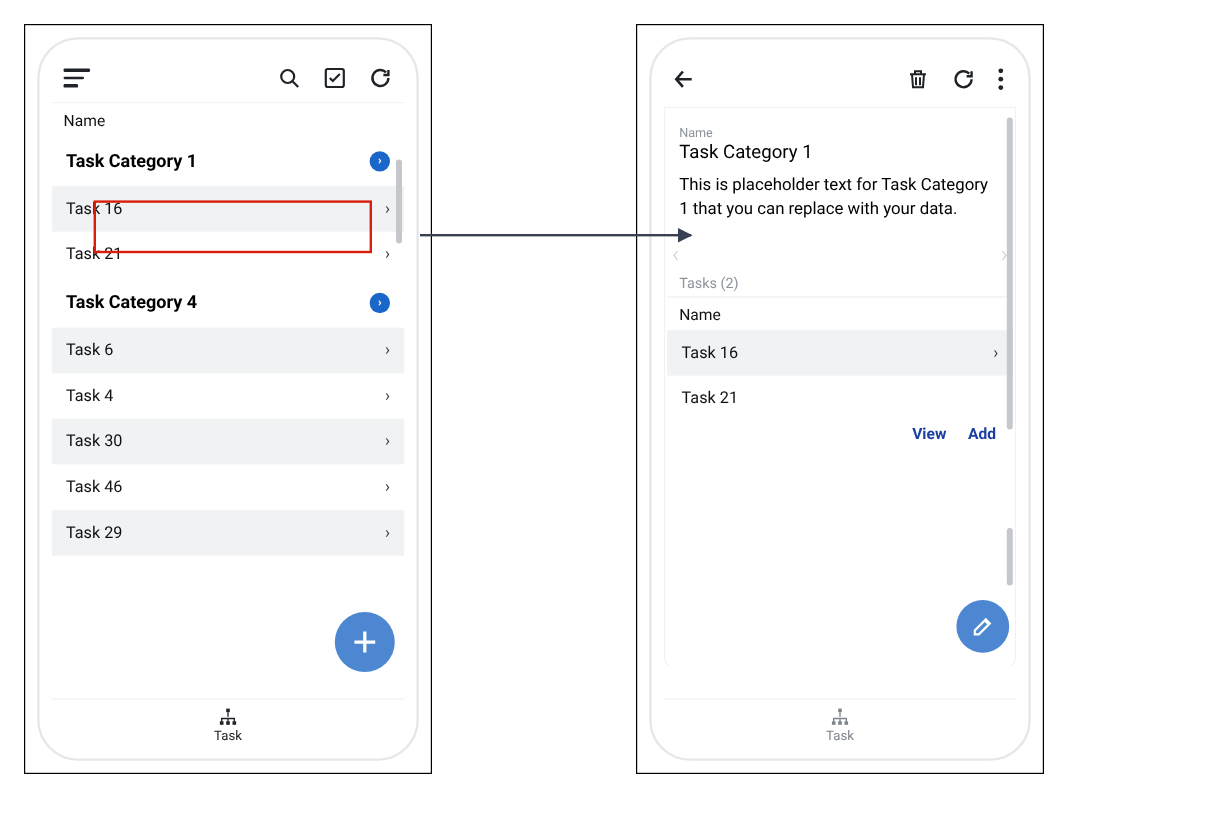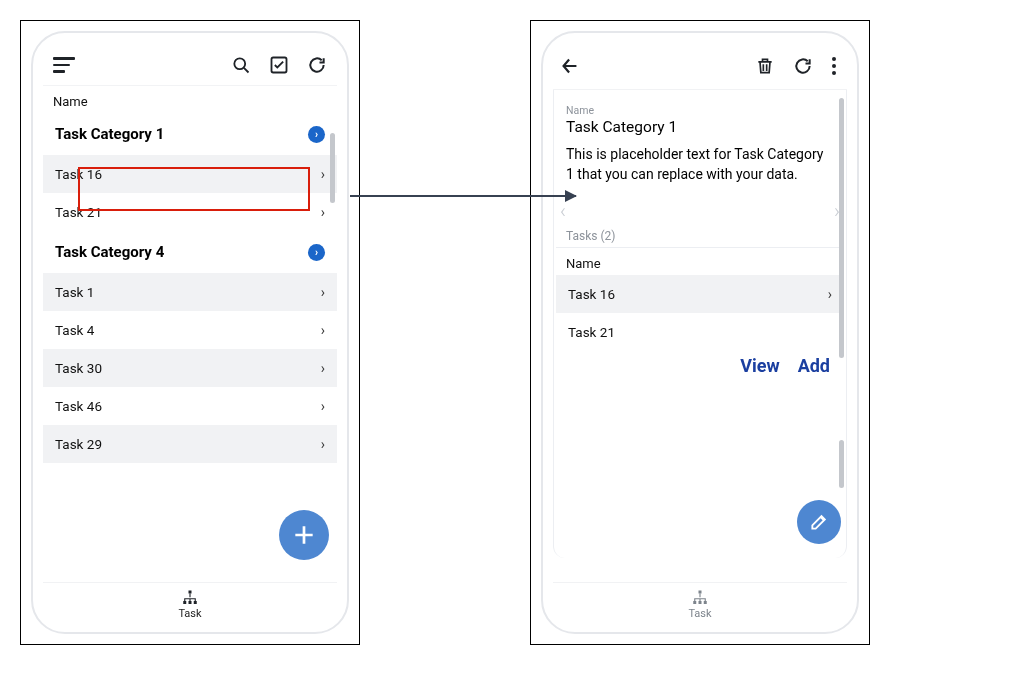--- a/index.html
+++ b/index.html
@@ -128,21 +128,21 @@
   .field-label{font-size:10.5px;color:#8d939b;padding:6px 10px 0 10px;}
   .field-val{font-size:15.5px;padding:1px 10px 6px 10px;}
   .desc-val{font-size:14px;line-height:1.45;padding:2px 16px 8px 10px;}
   .tabs-row{
     display:flex; align-items:center; justify-content:space-between;
     padding:6px 4px;
   }
   .tab-chev{ font-size:20px; color:#c9cdd3; font-weight:300; }
   .tab-label{font-size:12px;color:#8d939b; padding:0 10px;}
   .va-row{display:flex; gap:18px; justify-content:flex-end; padding:4px 14px 2px 0;
-          font-size:18px; font-weight:700; color:#1b3fa0;}
+          font-size:13px; font-weight:700; color:#1b3fa0;}
   .fab-edit{
     position:absolute; right:16px; bottom:88px;
     width:44px;height:44px;border-radius:50%;
     background:#4e87d1;display:flex;align-items:center;justify-content:center;color:#fff;
   }
 
   svg { display:block; }
 </style>
 </head>
 <body>
@@ -192,21 +192,21 @@
         <div class="item-row">
           <span>Task 21</span>
           <span class="chev">›</span>
         </div>
 
         <div class="cat-row">
           <span>Task Category 4</span>
           <span class="circle-arrow">›</span>
         </div>
         <div class="item-row shade">
-          <span>Task 1</span>
+          <span>Task 6</span>
           <span class="chev">›</span>
         </div>
         <div class="item-row">
           <span>Task 4</span>
           <span class="chev">›</span>
         </div>
         <div class="item-row shade">
           <span>Task 30</span>
           <span class="chev">›</span>
         </div>

